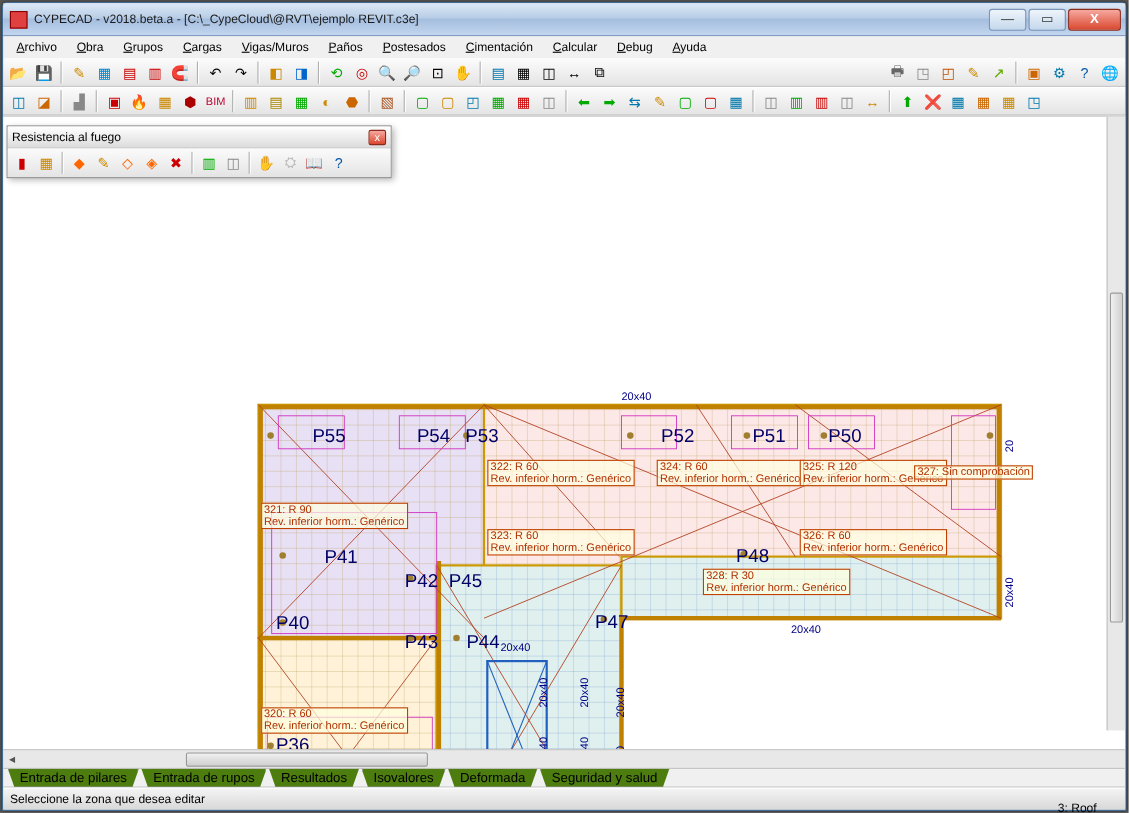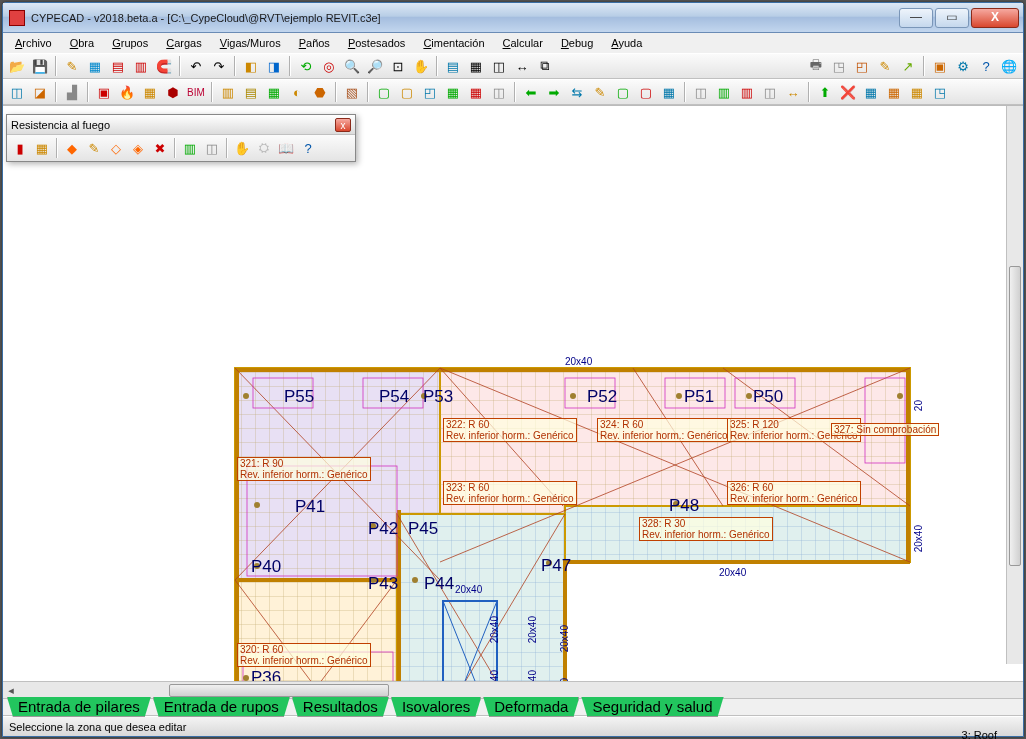--- a/index.html
+++ b/index.html
@@ -16,21 +16,21 @@
 .menuitem u { text-decoration: underline; }
 .toolbar { height: 26px; background: linear-gradient(#fbfbfb,#e4e4e4); border-top: 1px solid #fff; border-bottom: 1px solid #c0c0c0; display: flex; align-items: center; padding: 0 4px; gap: 3px; }
 .tbtn { width: 20px; height: 20px; border: 1px solid transparent; display: inline-flex; align-items: center; justify-content: center; font-size: 13px; cursor: default; }
 .tsep { width: 2px; height: 20px; border-left: 1px solid #b0b0b0; border-right: 1px solid #fff; margin: 0 2px; }
 .canvas-area { flex: 1; background: #fff; position: relative; overflow: hidden; border-top: 1px solid #bbb; }
 .hscroll { height: 17px; background: #e8e8e8; border-top: 1px solid #c0c0c0; display: flex; align-items: center; }
 .hscroll .thumb { width: 220px; height: 13px; margin-left: 150px; background: linear-gradient(#f0f0f0,#d0d0d0); border: 1px solid #999; border-radius: 2px; }
 .vscroll { position: absolute; right: 0; top: 0; bottom: 17px; width: 17px; background: #e8e8e8; border-left: 1px solid #c0c0c0; }
 .vscroll .thumb { position: absolute; left: 2px; right: 2px; top: 160px; height: 300px; background: linear-gradient(90deg,#f0f0f0,#d0d0d0); border: 1px solid #999; border-radius: 2px; }
 .tabs { height: 18px; background: #f0f0f0; display: flex; align-items: center; padding-left: 4px; gap: 0; border-top: 1px solid #c0c0c0; border-bottom: 1px solid #c0c0c0; }
-.tab { padding: 1px 10px; border: 1px solid #999; border-top: none; background: #22c55e; font-size: 15px; position: relative; margin-right: 2px; clip-path: polygon(0 0, 100% 0, calc(100% - 6px) 100%, 6px 100%); }
+.tab { padding: 1px 10px; border: 1px solid #999; border-top: none; background: #4d7c0f; font-size: 12px; position: relative; margin-right: 2px; clip-path: polygon(0 0, 100% 0, calc(100% - 6px) 100%, 6px 100%); }
 .statusbar { height: 20px; background: linear-gradient(#f4f4f4,#d8d8d8); display: flex; align-items: center; padding: 0 6px; border-top: 1px solid #fff; }
 .statusbar .right { margin-left: auto; padding-right: 20px; margin-top: 16px; }
 
 .toolbox { position: absolute; left: 3px; top: 8px; width: 350px; background: #f4f4f4; border: 1px solid #888; box-shadow: 2px 2px 6px rgba(0,0,0,.3); }
 .toolbox .tbhead { height: 20px; background: linear-gradient(#fff,#dcdcdc); display: flex; align-items: center; padding: 0 4px; font-size: 11px; border-bottom: 1px solid #c0c0c0; }
 .toolbox .tbhead .x { margin-left: auto; width: 16px; height: 14px; background: linear-gradient(#f6a9a0,#d9472e); color: #fff; text-align: center; line-height: 13px; font-size: 10px; border: 1px solid #8a2a1a; border-radius: 2px; }
 .toolbox .tbbody { padding: 3px; display: flex; gap: 2px; background: linear-gradient(#fbfbfb,#e4e4e4); }
 
 .plan { position: absolute; left: 0; top: 0; }
 .pillar-lbl { position: absolute; font-size: 17px; color: #006; font-family: Arial; pointer-events: none; }
@@ -232,21 +232,21 @@
           <circle cx="746" cy="290" r="3"></circle>
         <circle cx="673" cy="398" r="3"></circle>
           <circle cx="897" cy="290" r="3"></circle>
       </g>
     </svg>
 
     <div id="pillar-labels">
         <div class="pillar-lbl" style="left: 281px; top: 281px;">P55</div>
         <div class="pillar-lbl" style="left: 376px; top: 281px;">P54</div>
         <div class="pillar-lbl" style="left: 420px; top: 281px;">P53</div>
-        <div class="pillar-lbl" style="left: 584px; top: 281px;">P52</div>
+        <div class="pillar-lbl" style="left: 598px; top: 281px;">P52</div>
         <div class="pillar-lbl" style="left: 681px; top: 281px;">P51</div>
         <div class="pillar-lbl" style="left: 750px; top: 281px;">P50</div>
         <div class="pillar-lbl" style="left: 666px; top: 390px;">P48</div>
         <div class="pillar-lbl" style="left: 260px; top: 391px; padding-left: 32px;">P41</div>
         <div class="pillar-lbl" style="left: 365px; top: 413px;">P42</div>
         <div class="pillar-lbl" style="left: 405px; top: 413px;">P45</div>
         <div class="pillar-lbl" style="left: 538px; top: 450px;">P47</div>
         <div class="pillar-lbl" style="left: 248px; top: 451px;">P40</div>
         <div class="pillar-lbl" style="left: 365px; top: 468px;">P43</div>
         <div class="pillar-lbl" style="left: 406px; top: 468px; margin-left: 15px;">P44</div>

